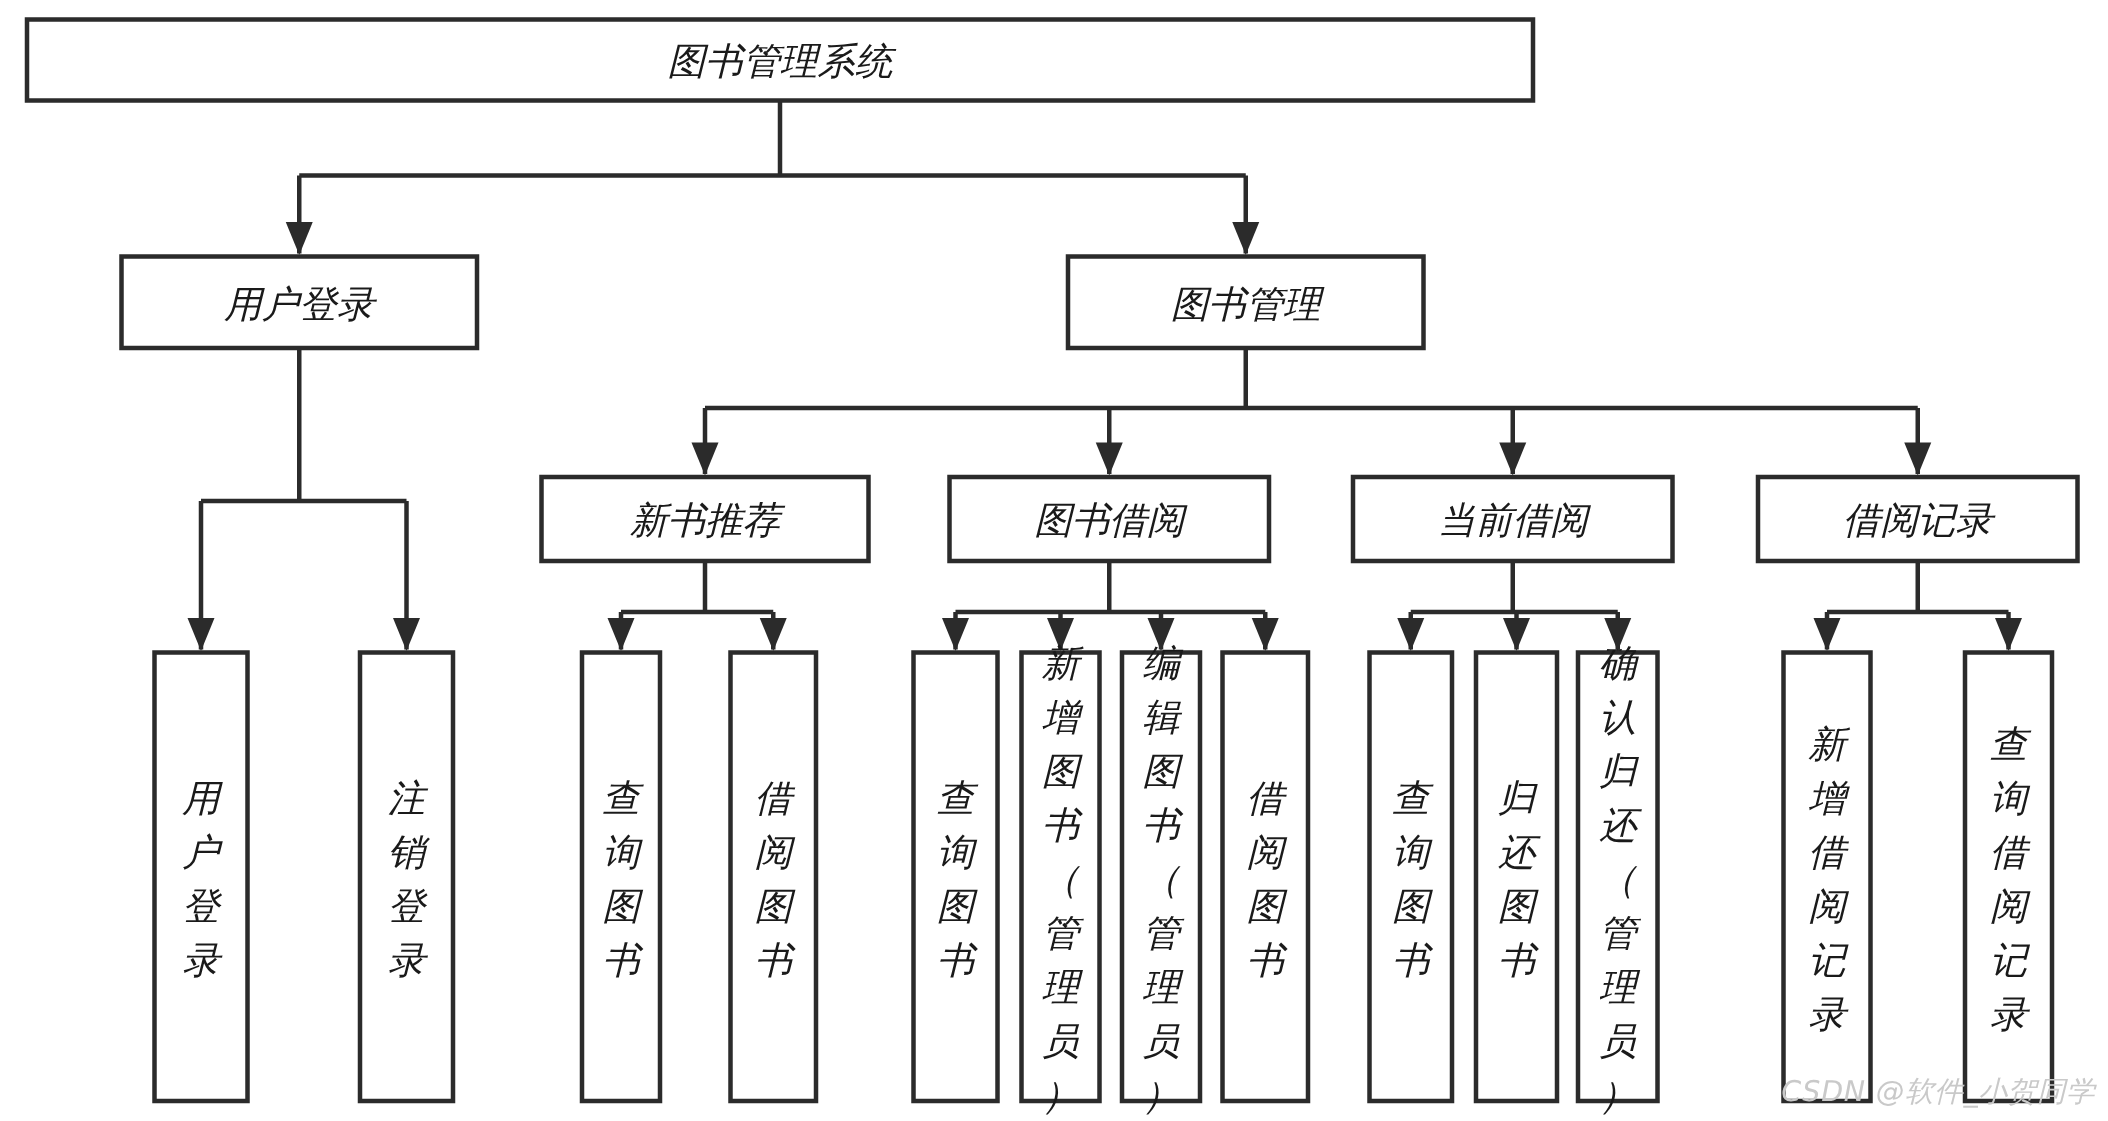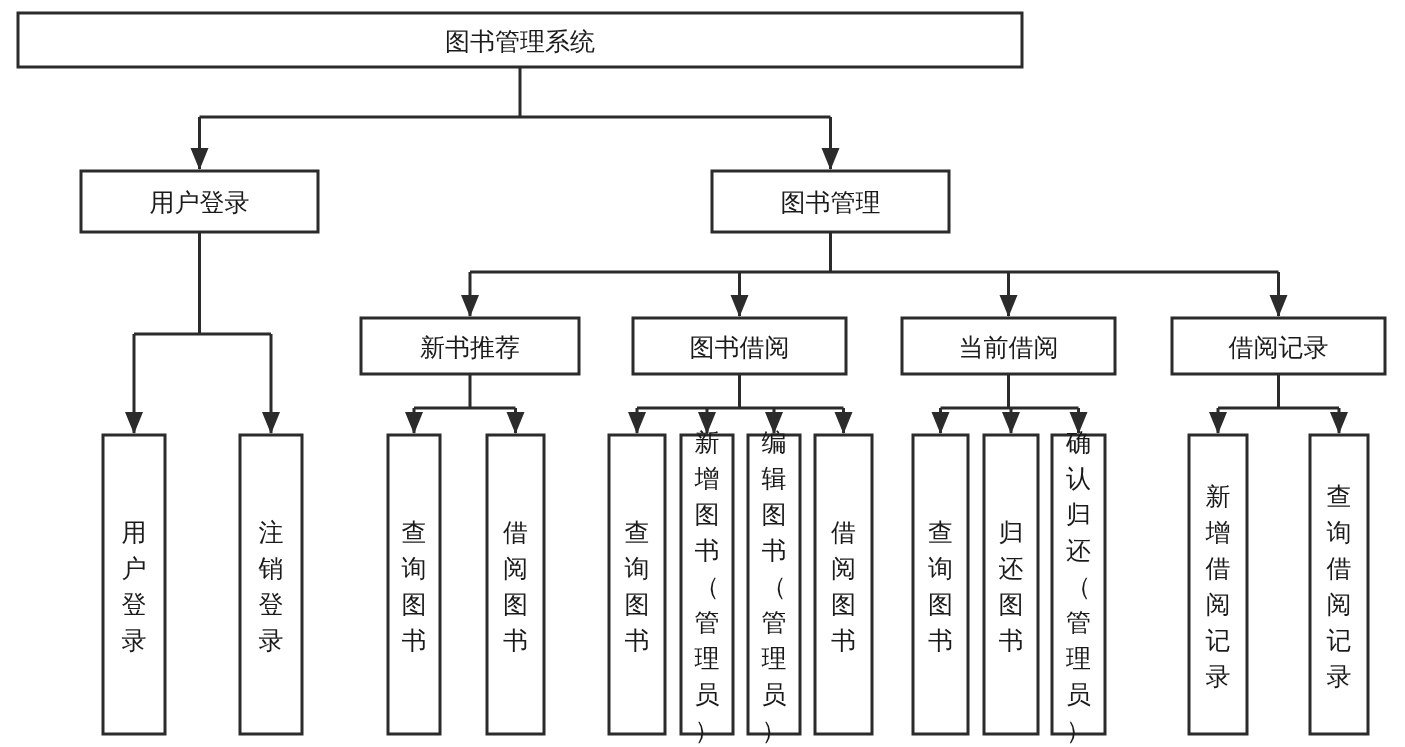--- a/index.html
+++ b/index.html
@@ -13,20 +13,21 @@
     font-family: "DejaVu Sans", "Liberation Sans", sans-serif;
     overflow: hidden;
     position: relative;
   }
   #diagram-root {
     position: absolute;
     left: 0;
     top: 0;
     width: 1405px;
     height: 747px;
+    font-style: italic;
   }
   svg#tree-svg {
     display: block;
     width: 1405px;
     height: 747px;
   }
   .node-box {
     fill: #ffffff;
     stroke: #2b2b2b;
     stroke-width: 3;
@@ -261,13 +262,14 @@
           <text x="1339" y="504.58" class="node-label-v-char">查</text>
           <text x="1339" y="540.5799999999999" class="node-label-v-char">询</text>
           <text x="1339" y="576.5799999999999" class="node-label-v-char">借</text>
           <text x="1339" y="612.5799999999999" class="node-label-v-char">阅</text>
           <text x="1339" y="648.5799999999999" class="node-label-v-char">记</text>
           <text x="1339" y="684.5799999999999" class="node-label-v-char">录</text>
         </g>
       </g>
 
   </svg>
+  <div class="watermark">CSDN @软件_小贺同学</div>
 </div>
 
 </body></html>

